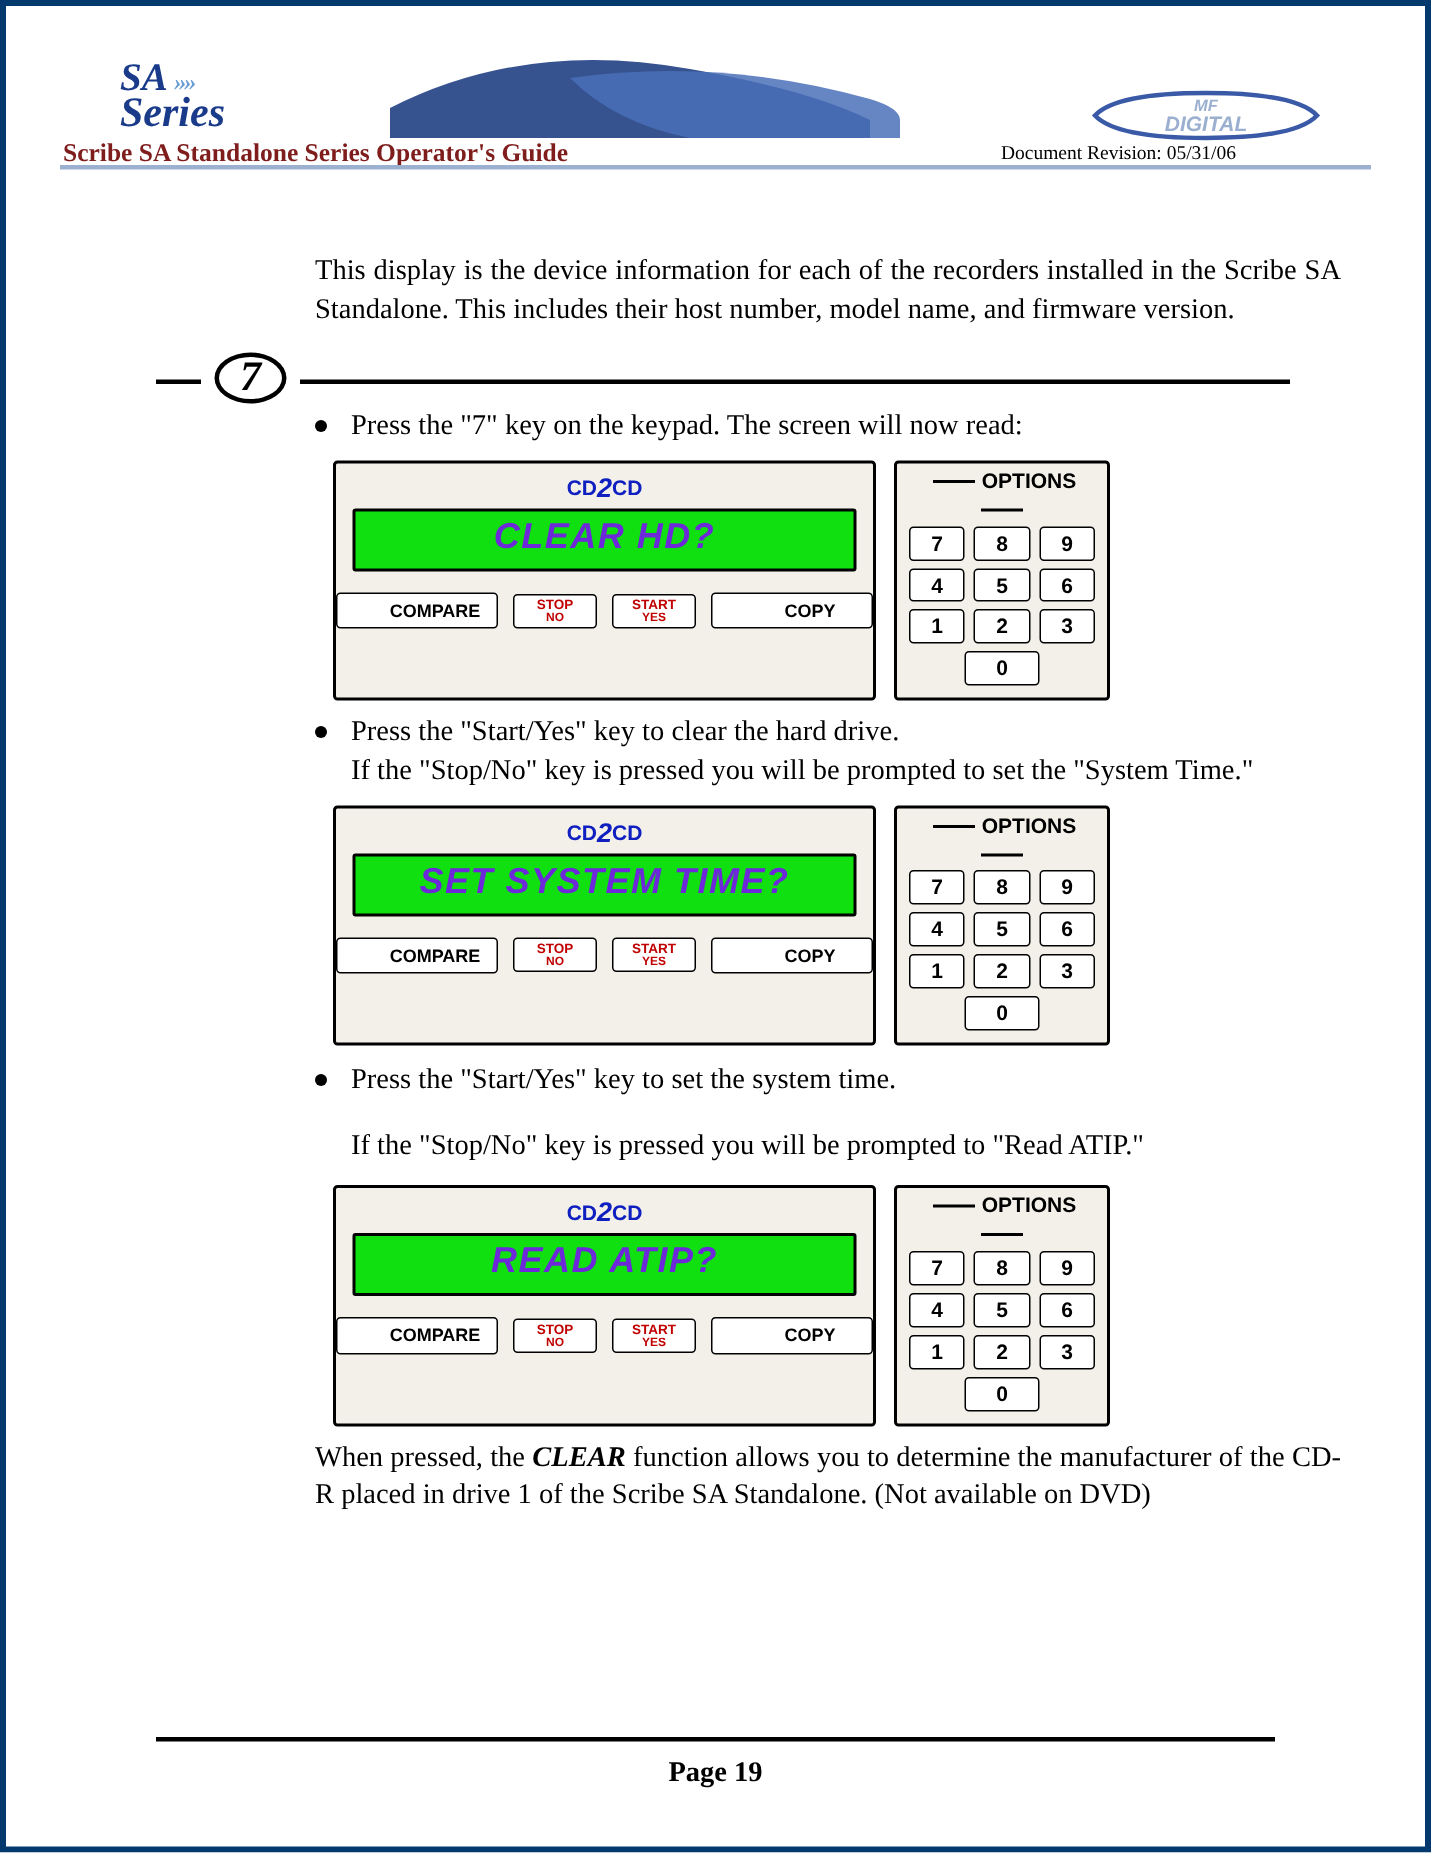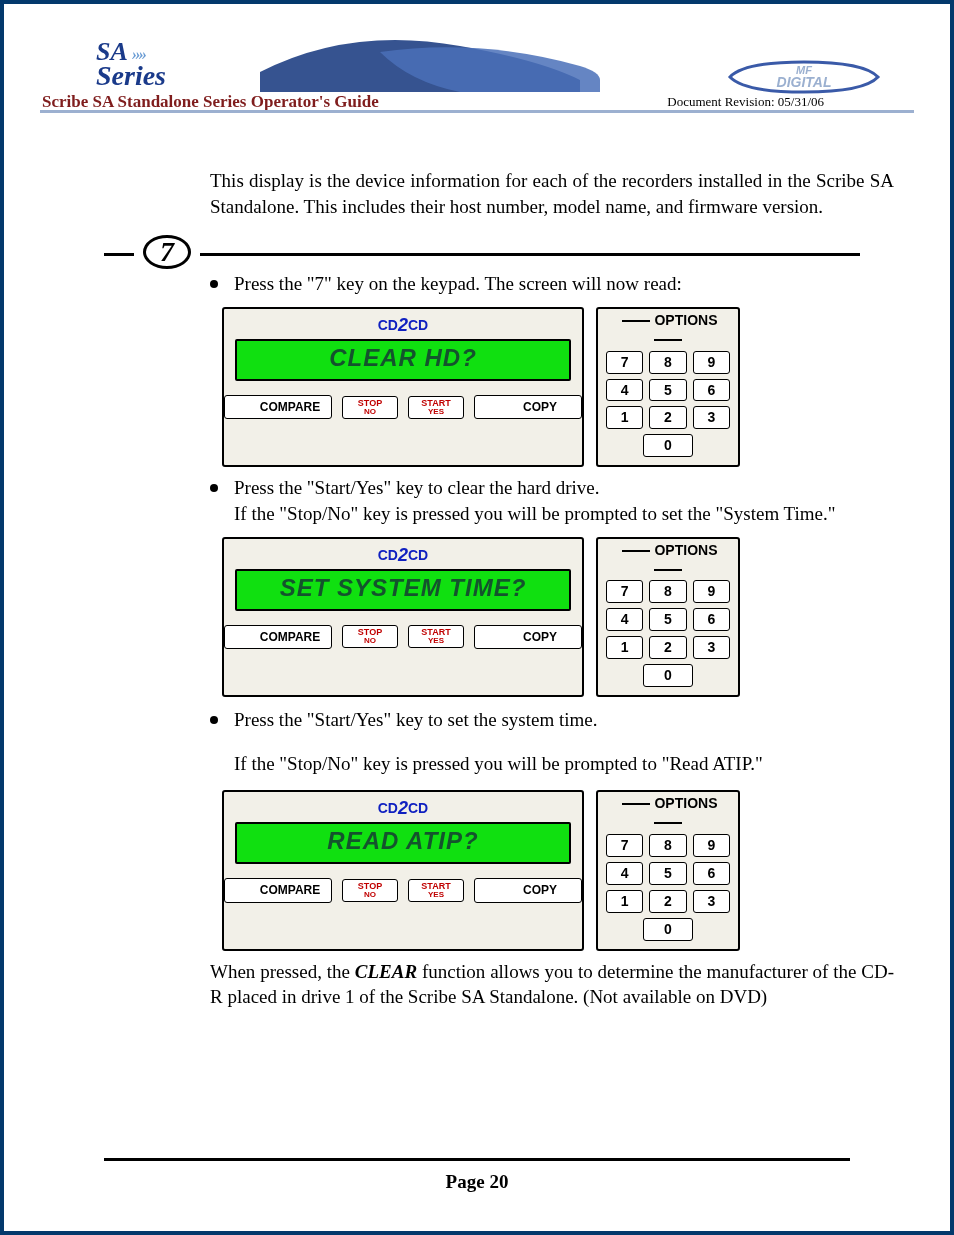--- a/index.html
+++ b/index.html
@@ -2,21 +2,21 @@
 <html><head>
 <meta charset="utf-8">
 <style>
   * { box-sizing: border-box; }
   body { margin: 0; background: #fff; font-family: "Times New Roman", Times, serif; }
   .page {
     width: 954px; height: 1235px; margin: 0 auto; position: relative;
     border: 4px solid #03396c; padding: 28px 36px 20px 36px;
   }
   .header-area { position: relative; height: 100px; }
-  .sa-logo { position: absolute; left: 40px; top: 8px; font-family: "Times New Roman", serif; font-style: italic; font-weight: bold; color: #1a3a8a; line-height: 0.9; margin-left: 16px; }
+  .sa-logo { position: absolute; left: 40px; top: 8px; font-family: "Times New Roman", serif; font-style: italic; font-weight: bold; color: #1a3a8a; line-height: 0.9; }
   .sa-logo .sa { font-size: 26px; }
   .sa-logo .series { font-size: 28px; }
   .sa-logo .arrow { color: #6a9cd4; font-size: 16px; letter-spacing: -2px; margin-left: 4px;}
   .swoosh { position: absolute; left: 220px; top: 0; }
   .digital-logo { position: absolute; right: 30px; top: 24px; }
   .header-line { position: absolute; left: 0; right: 0; top: 78px; height: 3px; background: #9cb0d0; }
   .header-text { position: absolute; left: 2px; top: 60px; font-family: "Times New Roman", serif; font-weight: bold; color: #7f1d1d; font-size: 17px; }
   .rev-text { position: absolute; right: 90px; top: 62px; font-size: 13px; color: #000; text-align: right; }
   .content { margin-top: 36px; padding-left: 170px; padding-right: 20px; font-size: 19px; line-height: 1.35; }
   .content p { margin: 0 0 18px 0; text-align: justify; }
@@ -33,21 +33,21 @@
   .panel-wrap { margin: 8px 0 8px 12px; }
   .panel { display: flex; gap: 12px; }
   .lcd-unit {
     width: 362px; padding: 4px 6px 6px 6px; background: #f2f0e8; border: 2px solid #000; border-radius: 3px;
     display: flex; flex-direction: column; align-items: center;
   }
   .lcd-title { font-family: Arial, sans-serif; font-weight: 900; font-size: 14px; color: #1020c0; margin: 0 0 2px 0; }
   .lcd-title .two { font-style: italic; font-size: 18px; vertical-align: -1px; }
   .lcd-screen {
     width: 336px; height: 42px; background: #10e010; border: 2px solid #000; border-radius: 2px;
-    font-family: Arial, sans-serif; font-weight: 900; font-style: italic; color: #14532d;
+    font-family: Arial, sans-serif; font-weight: 900; font-style: italic; color: #6d28d9;
     display: flex; align-items: flex-start; justify-content: center; font-size: 24px; letter-spacing: 1px; padding-top: 1px;
   }
   .lcd-buttons { display: flex; gap: 10px; margin-top: 14px; align-items: center; }
   .lcd-btn {
     background: #fff; border: 1.5px solid #000; border-radius: 3px; font-family: Arial, sans-serif; font-weight: 900; font-size: 12px; text-align: center; padding: 3px 10px;
   }
   .lcd-btn.wide { width: 108px; padding-left: 34px; }
   .lcd-btn.small { width: 56px; font-size: 9px; line-height: 1; padding: 2px 4px; color: #c00000; }
   .lcd-btn.small .sub { font-size: 8px; display: block; }
   .options-unit {
@@ -219,15 +219,15 @@
       </div>
     </div>
 
     <p class="atip-note">
       <span>When pressed, the </span><span class="bi">CLEAR</span><span> function allows you to determine the manufacturer of the CD-R placed in drive 1 of the Scribe SA Standalone. (Not available on DVD)</span>
     </p>
 
   </div>
 
   <div class="footer-line"></div>
-  <div class="footer-text">Page 20</div>
+  <div class="footer-text">Page 19</div>
 
 </div>
 
 </body></html>

